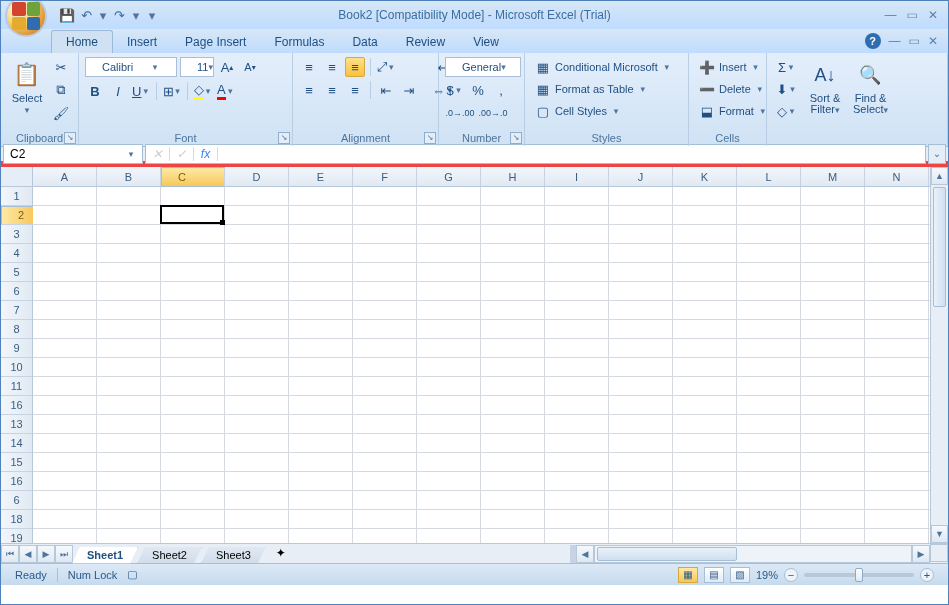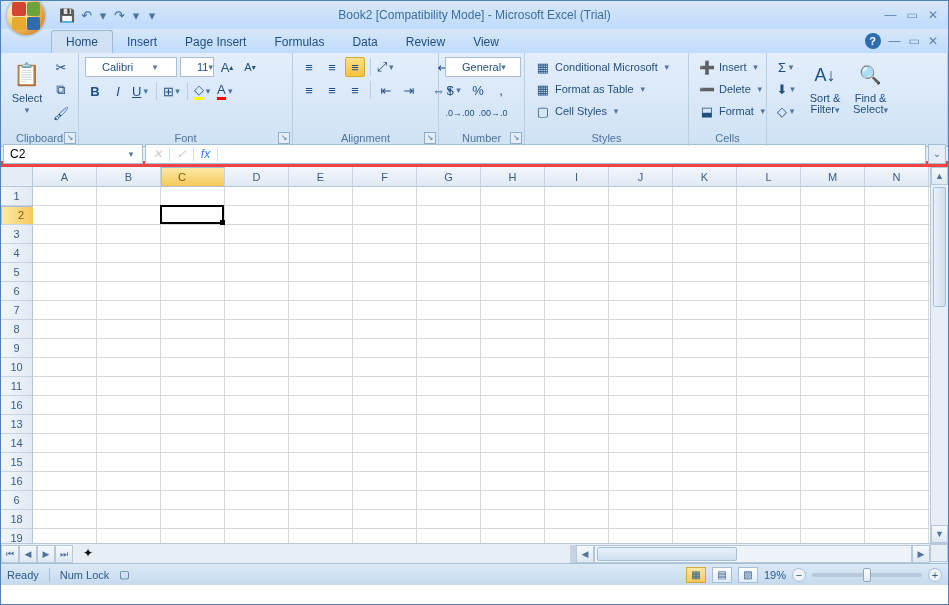--- a/index.html
+++ b/index.html
@@ -82,21 +82,21 @@
 .sheet-tab.active { background:#fff; font-weight:bold; color:#1f4f82; z-index:2; }
 .sheet-ins { width:22px; height:16px; margin-left:4px; cursor:pointer; font-size:12px; text-align:center; }
 .hscroll { position:absolute; right:18px; width:360px; height:18px; top:1px; display:flex; background:#e7eef6; }
 .hscroll .arrow { width:18px; border:1px solid #b7c8db; background:linear-gradient(#f5f9fc,#dfe8f2); font-size:9px; text-align:center; line-height:16px; color:#4d759e; cursor:pointer; }
 .hscroll .track { flex:1; border:1px solid #b7c8db; position:relative; background:#eef3f9; }
 .hscroll .thumb { position:absolute; top:1px; bottom:1px; left:2px; width:140px; background:linear-gradient(#eaf1f9,#cfdff0); border:1px solid #a5bfd6; border-radius:2px; cursor:pointer; }
 .hsplit { width:6px; background:#c7d3e2; cursor:col-resize; }
 .br-corner { position:absolute; right:0; top:0; width:18px; height:18px; background:#e7eef6; border:1px solid #b7c8db; }
 
 
-.status { height:22px; background:linear-gradient(#dce9f6,#c6daee); border-top:1px solid #a5bfd6; display:flex; align-items:center; font-size:11px; color:#2a5a8a; padding:0 6px; gap:10px; }
+.status { height:22px; background:linear-gradient(#dce9f6,#c6daee); border-top:1px solid #a5bfd6; display:flex; align-items:center; font-size:11px; color:#2a5a8a; padding:0 14px; gap:10px; }
 .status-right { margin-left:auto; display:flex; align-items:center; gap:6px; }
 .view-btn { width:20px; height:16px; border:1px solid #a5bfd6; background:linear-gradient(#fff,#e0ebf5); cursor:pointer; display:flex; align-items:center; justify-content:center; font-size:10px; }
 .view-btn.active { background:linear-gradient(#fde9a5,#f7c85a); border-color:#d6a93d; }
 .zoom-slider { width:110px; height:4px; background:#b7c8db; position:relative; border-radius:2px; }
 .zoom-slider .thumb { position:absolute; left:50%; top:-5px; width:8px; height:14px; background:linear-gradient(#fff,#dfe8f2); border:1px solid #8fa9c4; border-radius:2px; transform:translateX(-50%); cursor:pointer; }
 .zoom-btn { width:14px; height:14px; border:1px solid #a5bfd6; border-radius:50%; text-align:center; line-height:12px; font-size:11px; cursor:pointer; background:#eef3f9; }
 </style>
 </head>
 <body>
 
@@ -457,20 +457,25 @@
   </div>
 </div>
 
 <div class="sheetbar">
   <div class="sheet-nav">
     <span>⏮</span>
     <span>◀</span>
     <span>▶</span>
     <span>⏭</span>
   </div>
+  <div class="sheet-tabs" id="sheettabs">
+      <div class="sheet-tab active">Sheet1</div>
+      <div class="sheet-tab">Sheet2</div>
+      <div class="sheet-tab">Sheet3</div>
+    </div>
   <div class="sheet-ins">✦</div>
   <div class="hscroll">
     <div class="hsplit"></div>
     <div class="arrow">◀</div>
     <div class="track">
         <div class="thumb"></div>
       </div>
     <div class="arrow">▶</div>
   </div>
   <div class="br-corner"></div>

